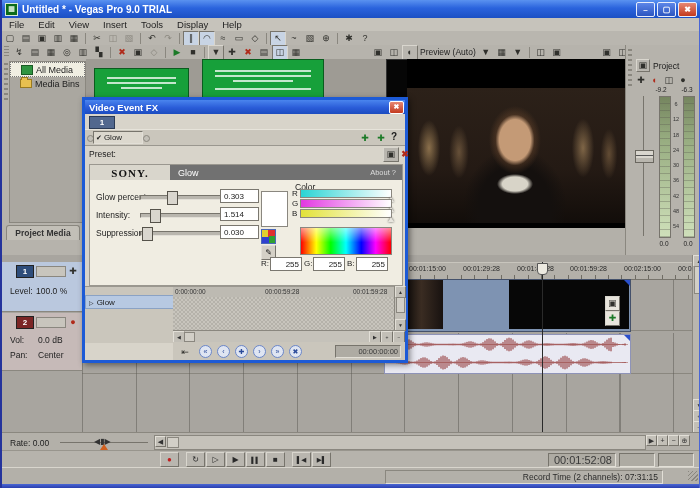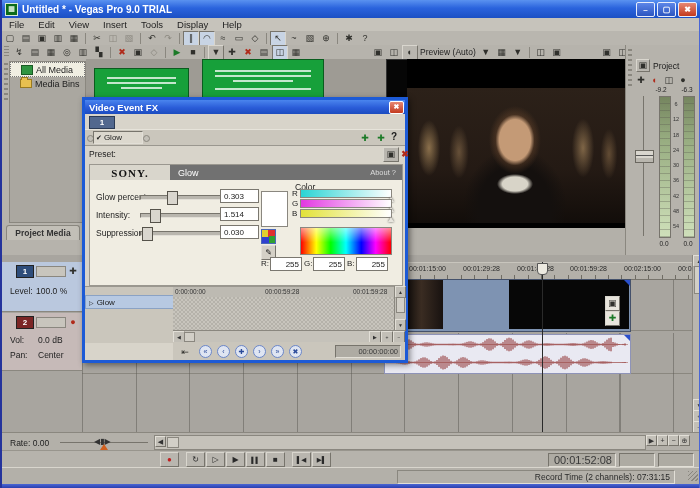--- a/index.html
+++ b/index.html
@@ -106,21 +106,21 @@
   #ratebar{left:0;top:432px;width:700px;height:18px;background:#b3b0a9;border-top:1px solid #8a877f;}
   .hscroll{position:absolute;background:#c5c2ba;border:1px solid #8a877f;}
   .sq{width:11px;height:11px;background:#c2bfb7;border:1px solid;border-color:#e2dfd7 #77746c #77746c #e2dfd7;
      display:flex;align-items:center;justify-content:center;font-size:7px;color:#333;box-sizing:border-box;}
   #transport{left:0;top:450px;width:700px;height:17px;background:#b6b3ac;border-top:1px solid #98958d;display:flex;align-items:center;}
   .tbtn{width:17px;height:13px;display:flex;align-items:center;justify-content:center;font-size:8px;color:#2a2a2a;
     border:1px solid;border-color:#d9d6ce #77746c #77746c #d9d6ce;background:#b9b6af;margin-right:1px;}
   .timefield{height:12px;background:#aeaba3;border:1px solid;border-color:#77746c #e2dfd7 #e2dfd7 #77746c;
     font-size:11px;color:#3a3a3a;display:flex;align-items:center;justify-content:flex-end;padding:0 3px;}
   #statusbar{left:0;top:467px;width:700px;height:17px;background:#b3b0a9;border-top:1px solid #d8d5cd;}
-  #status-panel{position:absolute;left:395px;top:2px;width:272px;height:12px;border:1px solid;
+  #status-panel{position:absolute;left:383px;top:2px;width:272px;height:12px;border:1px solid;
     border-color:#8a877f #e2dfd7 #e2dfd7 #8a877f;display:flex;align-items:center;justify-content:flex-end;
     padding-right:4px;font-size:8.5px;color:#2a2a2a;}
   #resize-grip{position:absolute;right:4px;top:3px;width:10px;height:10px;
     background:repeating-linear-gradient(135deg,#8a877f 0 1px,transparent 1px 3px);}
   #border-bottom{left:0;top:484px;width:700px;height:4px;background:linear-gradient(180deg,#4a66d4,#2a3fae);}
   #border-right{left:697px;top:18px;width:3px;height:470px;background:#4a66d4;}
   
   #dialog{left:80px;top:97px;width:326px;height:266px;z-index:50;border:3px solid #1c5ad6;background:#d8d4ca;
     box-shadow:2px 2px 6px rgba(0,0,0,.45);box-sizing:border-box;}
   #dlg-title{height:14px;background:linear-gradient(180deg,#4a85ee 0%,#2a5cd8 55%,#1b4cc0 100%);

